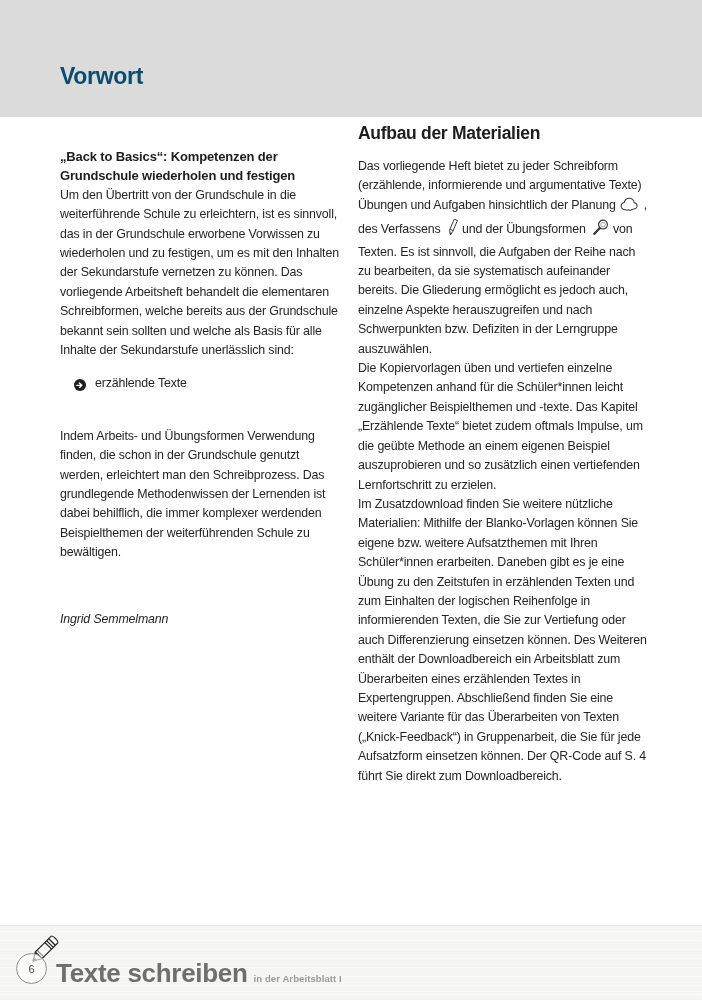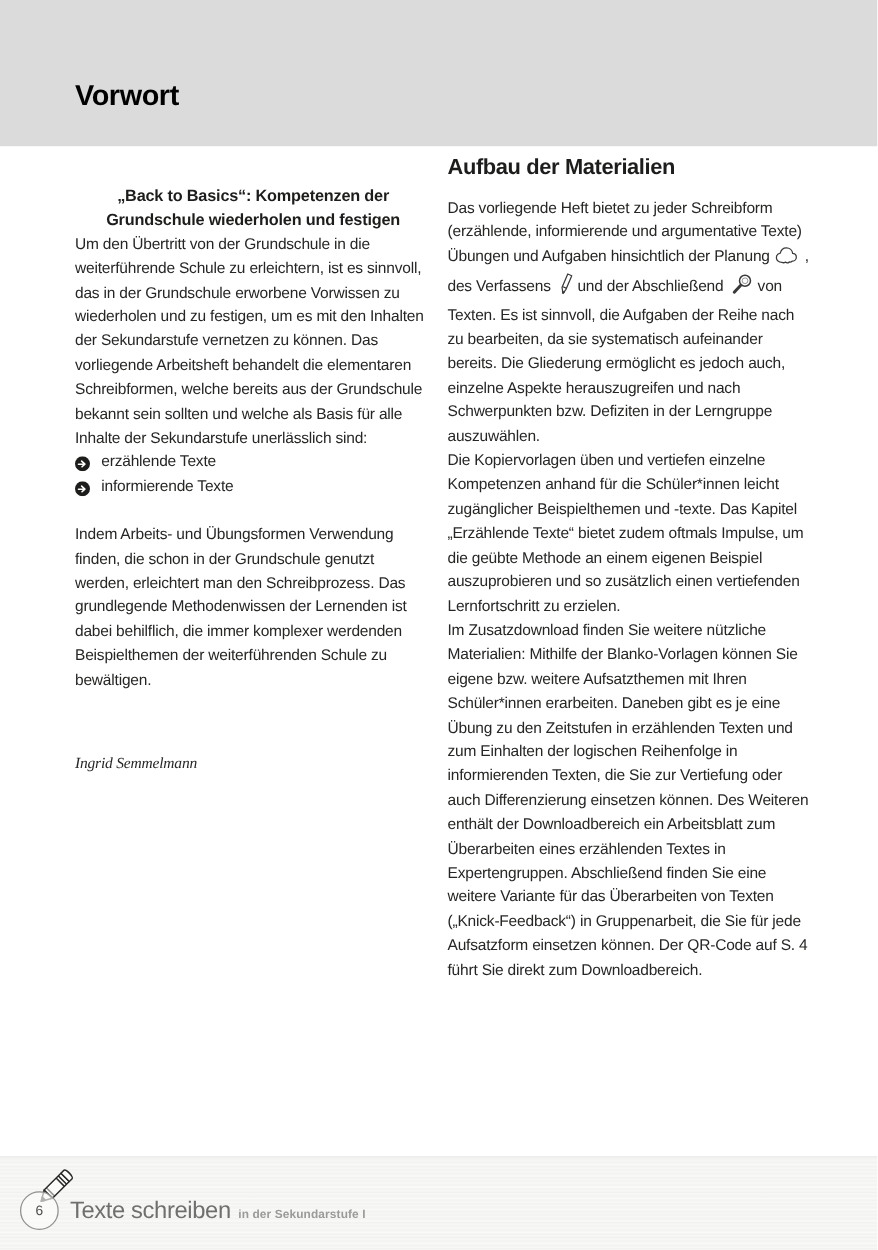--- a/index.html
+++ b/index.html
@@ -9,62 +9,62 @@
     font-family:"Liberation Sans", sans-serif;
     color:#262624;
   }
   
   .header-band{
     position:absolute;top:0;left:0;width:702px;height:117px;
     background:#dbdbdb;
   }
   .page-title{
     position:absolute;left:60px;top:63px;margin:0;
-    font-size:23px;font-weight:bold;color:#000000;letter-spacing:-0.3px;
+    font-size:23px;font-weight:bold;color:#0c4a6e;letter-spacing:-0.3px;
   }
   
   .col{position:absolute;font-size:12.4px;line-height:19.4px;letter-spacing:-0.15px;}
   .col p{margin:0;}
   .col-left{left:60px;top:147px;width:285px;}
   .col-right{left:358px;top:123px;width:291px;}
   .left-heading{
-    font-weight:bold;font-size:13px;line-height:19.4px;color:#1d1d1b;margin:0;text-align:center;
+    font-weight:bold;font-size:13px;line-height:19.4px;color:#1d1d1b;margin:0;
   }
   .right-heading{
     font-weight:bold;font-size:17.5px;line-height:20px;color:#1d1d1b;
     letter-spacing:-0.3px;margin:0 0 14px 0;
   }
   .vgap{height:19px;}
   .vgap-half{height:9px;}
   
-  .bullet-list{list-style:none;margin:0;padding:0;}
+  .bullet-list{list-style:none;margin:14px;padding:0;}
   .bullet-list li{display:flex;align-items:center;gap:9px;height:19.4px;}
   .bullet-ico{flex:0 0 auto;width:12px;height:12px;display:inline-block;}
-  .signature{font-style:italic;font-family:Liberation Serif, serif;}
+  .signature{font-style:italic;}
   
   .inline-ico{display:inline-block;vertical-align:-3px;margin:0 3px;}
   
   .footer-band{
     position:absolute;left:0;top:925px;width:702px;height:75px;
     background:
       repeating-linear-gradient(180deg,
         #f7f7f5 0px,#f1f1ef 1px,#f8f8f6 2px,#f3f3f1 4px,#fafaf8 6px,#f2f2f0 7px,#f8f8f6 9px);
     border-top:1px solid #e6e6e4;
   }
   .page-circle{
     position:absolute;left:16px;top:27px;width:29px;height:29px;
     border:1.5px solid #90908f;border-radius:50%;
     background:rgba(252,252,251,0.65);
     display:flex;align-items:center;justify-content:center;
     font-size:11px;color:#4a4a48;
   }
   .footer-pencil{position:absolute;left:27px;top:4px;}
   .footer-title-wrap{position:absolute;left:56px;top:32px;white-space:nowrap;}
   .footer-title{
-    font-size:19px;font-weight:normal;color:#6f6f6e;letter-spacing:-0.3px;
+    font-size:26px;font-weight:bold;color:#6f6f6e;letter-spacing:-0.3px;
   }
   .footer-subtitle{
     font-size:9.5px;font-weight:bold;color:#9a9a98;margin-left:6px;letter-spacing:0.1px;
   }
 </style>
 </head>
 <body>
 
 <div class="header-band">
   <h1 class="page-title">Vorwort</h1>
@@ -76,49 +76,40 @@
   <ul class="bullet-list">
     <li>
       <span class="bullet-ico">
         <svg width="12" height="12" viewBox="0 0 12 12">
             <circle cx="6" cy="6" r="6" fill="#1d1d1b"></circle>
             <path d="M2.8 6.4h4.4M5.3 3.9 L7.9 6.3 L5.6 8.4" stroke="#ffffff" stroke-width="1.3" fill="none" stroke-linecap="round" stroke-linejoin="round"></path>
           </svg>
       </span>
       <span>erzählende Texte</span>
     </li>
-    <li>
-      <span class="bullet-ico">
-        <svg width="12" height="12" viewBox="0 0 12 12">
-            <circle cx="6" cy="6" r="6" fill="#1d1d1b"></circle>
-            <path d="M2.8 6.4h4.4M5.3 3.9 L7.9 6.3 L5.6 8.4" stroke="#ffffff" stroke-width="1.3" fill="none" stroke-linecap="round" stroke-linejoin="round"></path>
-          </svg>
-      </span>
-      <span>informierende Texte</span>
-    </li>
   </ul>
   <div class="vgap"></div>
   <p>Indem Arbeits- und Übungsformen Verwendung finden, die schon in der Grundschule genutzt werden, erleichtert man den Schreibprozess. Das grundlegende Methodenwissen der Lernenden ist dabei behilflich, die immer komplexer werdenden Beispielthemen der weiterführenden Schule zu bewältigen.</p>
   <div class="vgap"></div>
   <div class="vgap"></div>
   <div class="vgap-half"></div>
   <p class="signature">Ingrid Semmelmann</p>
 </div>
 
 <div class="col col-right">
   <h2 class="right-heading">Aufbau der Materialien</h2>
   <p><span>Das vorliegende Heft bietet zu jeder Schreibform (erzählende, informierende und argumentative Texte) Übungen und Aufgaben hinsichtlich der Planung</span><span class="inline-ico"><svg width="22" height="15" viewBox="0 0 24 16">
           <path d="M7 13.8c-2.6 0-4.7-1.8-4.7-4 0-1.9 1.5-3.5 3.4-3.9C6.3 3.2 8.4 1.3 11 1.3c2.9 0 5.2 2.1 5.5 4.7 1.8.1 3.2 1.6 3.2 3.4 0 1.9-1.7 3.5-3.7 3.5 0 0-1.1 1-2.4.6-1 .9-2.6.9-3.4.1-1 .8-2.4.6-3.2.2z" fill="none" stroke="#3a3a38" stroke-width="1.1" stroke-linejoin="round"></path>
         </svg></span><span>, des Verfassens </span><span class="inline-ico"><svg width="12" height="18" viewBox="0 0 12 18">
           <g fill="none" stroke="#3a3a38" stroke-width="1" stroke-linejoin="round">
             <path d="M7.2 1.2 L10.4 2.6 L5.8 13.4 L3.4 16.6 L2.6 12 Z"></path>
             <path d="M3.4 11.4 L6.4 12.7"></path>
             <path d="M3 15.2 L3.4 16.6 L4.4 15.8 Z" fill="#3a3a38"></path>
           </g>
-        </svg></span><span>und der Abschließend </span><span class="inline-ico"><svg width="18" height="17" viewBox="0 0 18 17">
+        </svg></span><span>und der Übungsformen </span><span class="inline-ico"><svg width="18" height="17" viewBox="0 0 18 17">
           <g fill="none" stroke="#3a3a38">
             <circle cx="11" cy="5.6" r="4.4" stroke-width="1.2"></circle>
             <circle cx="11" cy="5.6" r="2.3" stroke-width="0.7" opacity="0.6"></circle>
             <path d="M7.6 9.2 L2.4 14.8" stroke-width="2.4" stroke-linecap="round"></path>
           </g>
         </svg></span><span>von Texten. Es ist sinnvoll, die Aufgaben der Reihe nach zu bearbeiten, da sie systematisch aufeinander bereits. Die Gliederung ermöglicht es jedoch auch, einzelne Aspekte herauszugreifen und nach Schwerpunkten bzw. Defiziten in der Lerngruppe auszuwählen. </span></p>
   <p>Die Kopiervorlagen üben und vertiefen einzelne Kompetenzen anhand für die Schüler*innen leicht zugänglicher Beispielthemen und -texte. Das Kapitel „Erzählende Texte“ bietet zudem oftmals Impulse, um die geübte Methode an einem eigenen Beispiel auszuprobieren und so zusätzlich einen vertiefenden Lernfortschritt zu erzielen.</p>
   <p>Im Zusatzdownload finden Sie weitere nützliche Materialien: Mithilfe der Blanko-Vorlagen können Sie eigene bzw. weitere Aufsatzthemen mit Ihren Schüler*innen erarbeiten. Daneben gibt es je eine Übung zu den Zeitstufen in erzählenden Texten und zum Einhalten der logischen Reihenfolge in informierenden Texten, die Sie zur Vertiefung oder auch Differenzierung einsetzen können. Des Weiteren enthält der Downloadbereich ein Arbeitsblatt zum Überarbeiten eines erzählenden Textes in Expertengruppen. Abschließend finden Sie eine weitere Variante für das Überarbeiten von Texten („Knick-Feedback“) in Gruppenarbeit, die Sie für jede Aufsatzform einsetzen können. Der QR-Code auf S. 4 führt Sie direkt zum Downloadbereich.</p>
 </div>
 
@@ -132,15 +123,15 @@
         <path d="M21.5 -4.7 L21.5 4.7 M24 -4.7 L24 4.7"></path>
         <path d="M27 -4.7 h3.2 a1.6 4.7 0 0 1 0 9.4 h-3.2 Z"></path>
         <path d="M10.5 -4.7 L10.5 4.7" opacity="0.5"></path>
       </g>
     </svg>
   </div>
   <div class="page-circle">
     <span>6</span>
   </div>
   <div class="footer-title-wrap">
-    <span class="footer-title">Texte schreiben</span><span class="footer-subtitle">in der Sekundarstufe I</span>
+    <span class="footer-title">Texte schreiben</span><span class="footer-subtitle">in der Arbeitsblatt I</span>
   </div>
 </div>
 
 </body></html>

